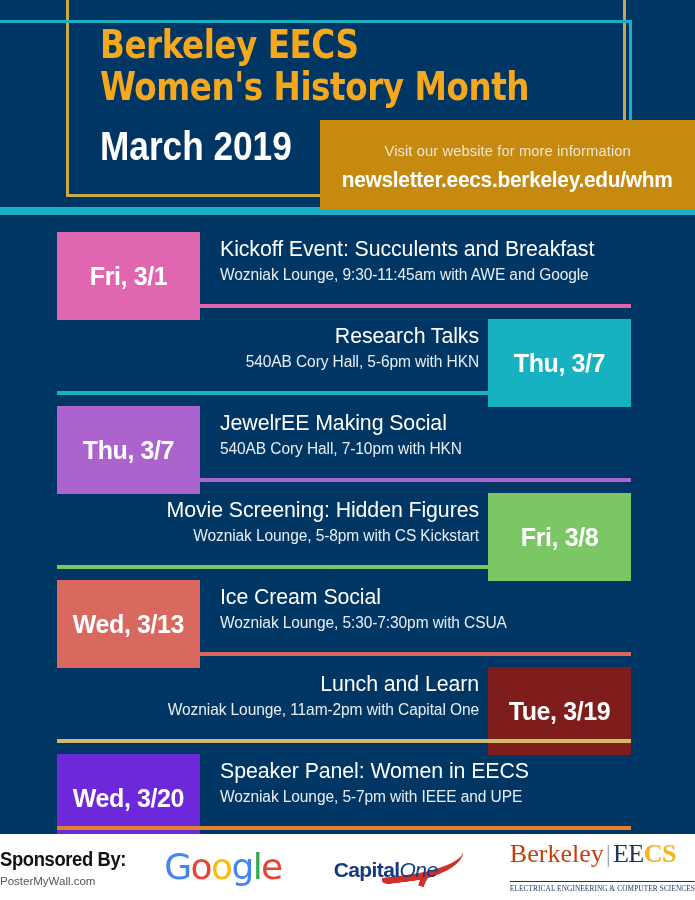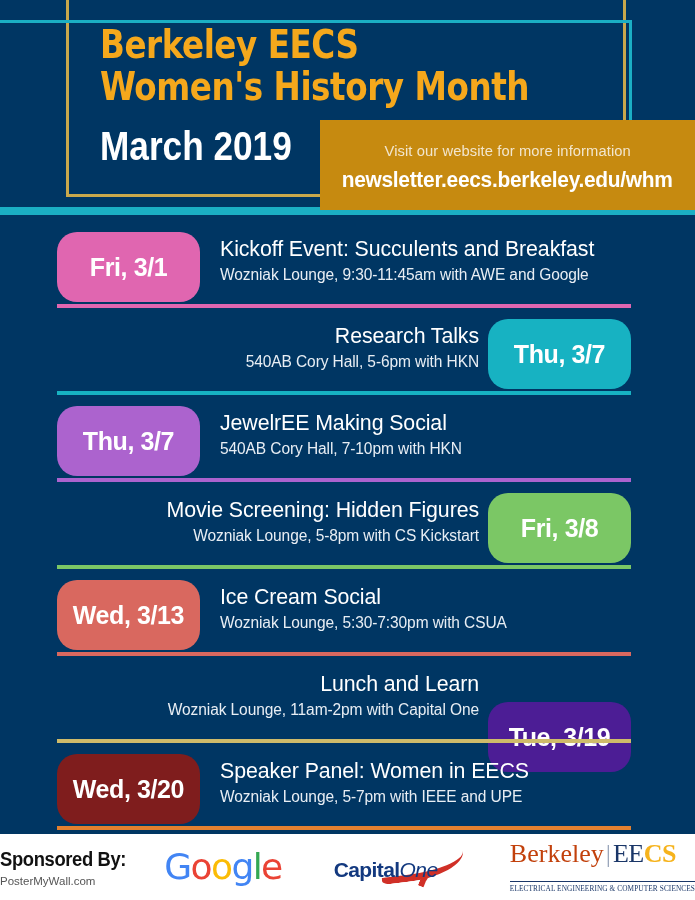--- a/index.html
+++ b/index.html
@@ -92,28 +92,27 @@
   
   .events { position:absolute; left:0; top:232px; width:695px; }
   .event {
     position:relative;
     height:87px;
     margin-bottom:0px;
   }
   .badge {
     position:absolute;
     top:0;
-    width:143px; height:70px;
+    width:143px; height:88px;
     display:flex; align-items:center; justify-content:center;
     color:#FFFFFF;
     font-size:25px;
     font-weight:700;
     letter-spacing:-0.4px;
     white-space:nowrap;
-    border-radius:20px;
   }
   .event.left  .badge { left:57px; }
   .event.right .badge { right:64px; }
 
   .rule {
     position:absolute;
     left:57px;
     top:72px;
     width:574px;
     height:4px;
@@ -293,30 +292,30 @@
     <div class="event left">
       <div class="badge" style="background: rgb(217, 104, 95);">Wed, 3/13</div>
       <div class="texts">
         <div class="ev-title">Ice Cream Social</div>
         <div class="ev-sub">Wozniak Lounge, 5:30-7:30pm with CSUA</div>
       </div>
       <div class="rule" style="background: rgb(217, 104, 95);"></div>
     </div>
 
     <div class="event right">
-      <div class="badge" style="background: #4c1d95; margin-top: 35px;">Tue, 3/19</div>
+      <div class="badge" style="background: #7f1d1d;">Tue, 3/19</div>
       <div class="texts">
         <div class="ev-title">Lunch and Learn</div>
         <div class="ev-sub">Wozniak Lounge, 11am-2pm with Capital One</div>
       </div>
       <div class="rule" style="background: rgb(207, 187, 106);"></div>
     </div>
 
     <div class="event left">
-      <div class="badge" style="background: #7f1d1d;">Wed, 3/20</div>
+      <div class="badge" style="background: #6d28d9;">Wed, 3/20</div>
       <div class="texts">
         <div class="ev-title">Speaker Panel: Women in EECS</div>
         <div class="ev-sub">Wozniak Lounge, 5-7pm with IEEE and UPE</div>
       </div>
       <div class="rule" style="background: rgb(227, 128, 47);"></div>
     </div>
 
   </div>
 
   <div class="footer">

